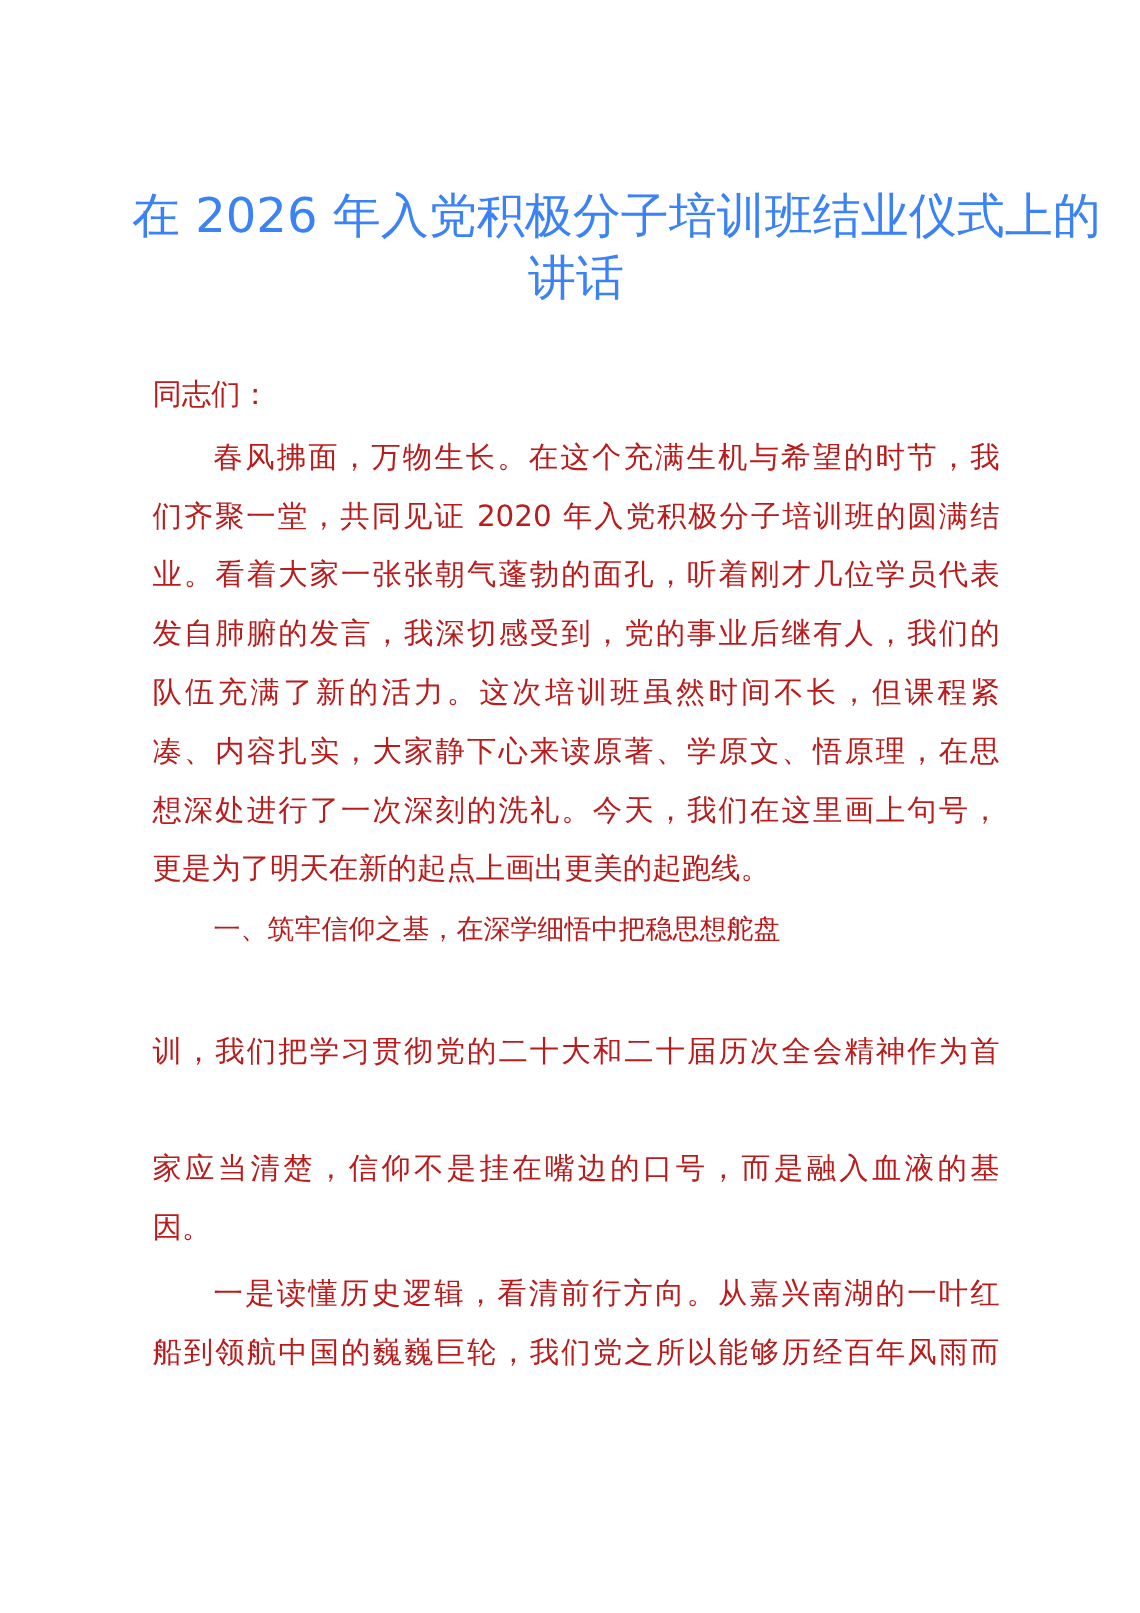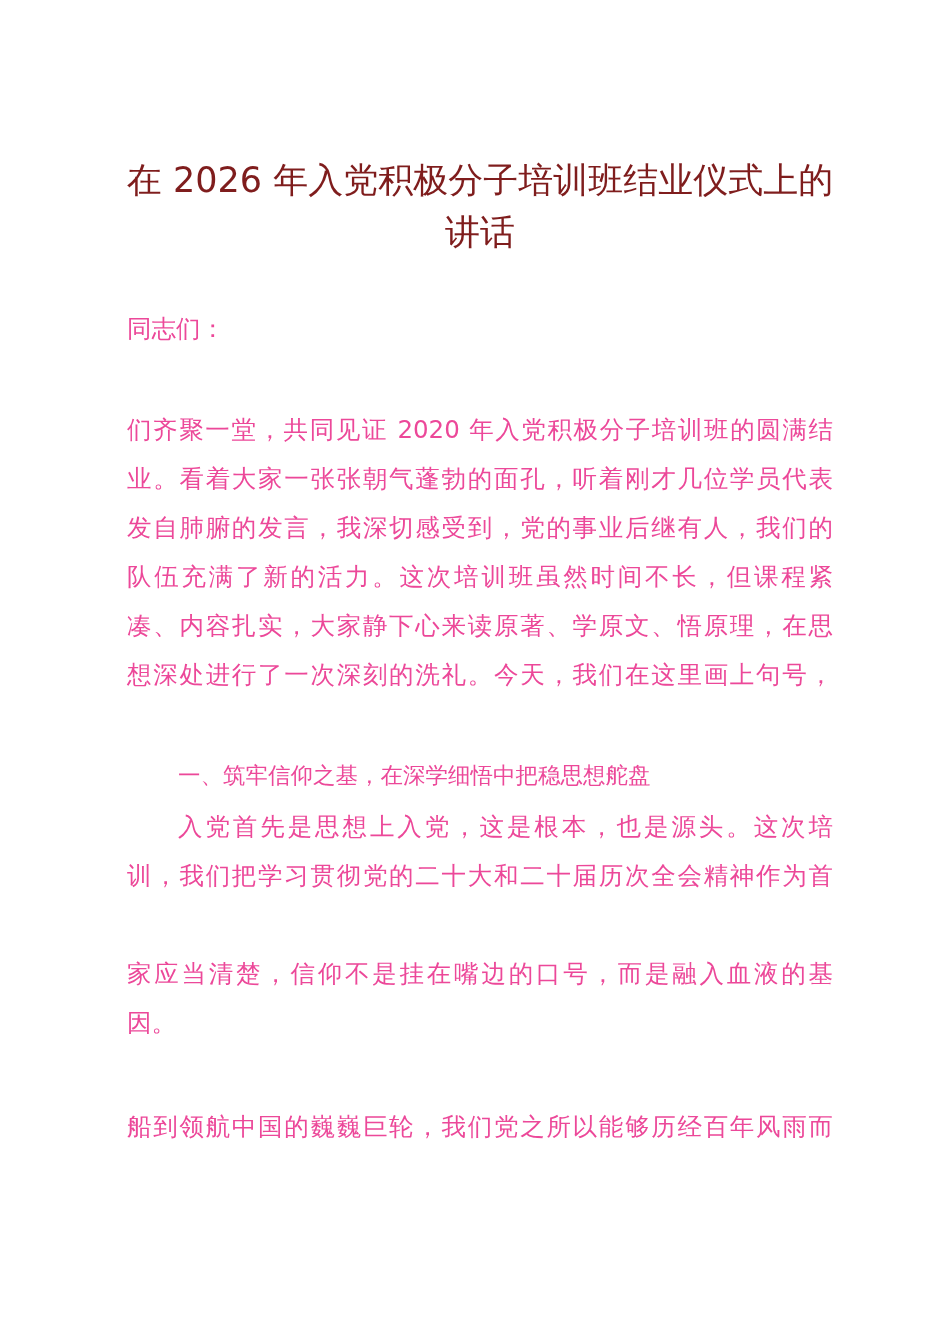--- a/index.html
+++ b/index.html
@@ -20,61 +20,63 @@
       left: 0; top: 0;
       width: 950px;
       height: 1344px;
       background: #ffffff;
     }
     .title {
       position: absolute;
       left: 110px;
       width: 740px;
       text-align: center;
-      font-size: 35px;
+      font-size: 40px;
       line-height: 50px;
       white-space: nowrap;
-      color: #7f1d1d;
+      color: #3b82f6;
     }
     .title.l1 { top: 155px; }
     .title.l2 { top: 207px; }
     .line {
       position: absolute;
       left: 127px;
       width: 706px;
       font-size: 24.5px;
       line-height: 32px;
       white-space: nowrap;
-      color: #ec4899;
+      color: #b91c1c;
       text-align: justify;
       text-align-last: justify;
     }
     .line.last { text-align-last: left; }
     .line.indent { left: 178px; width: 655px; }
     .line.heading { font-size: 22.5px; text-align-last: left; }
   </style>
 </head>
 <body>
 
 <div class="page">
 
   <div class="title l1">在 2026 年入党积极分子培训班结业仪式上的</div>
   <div class="title l2">讲话</div>
 
   <div class="line last" style="top:313px;">同志们：</div>
 
+  <div class="line indent" style="top:365px;">春风拂面，万物生长。在这个充满生机与希望的时节，我</div>
   <div class="line" style="top:414px;">们齐聚一堂，共同见证 2020 年入党积极分子培训班的圆满结</div>
   <div class="line" style="top:463px;">业。看着大家一张张朝气蓬勃的面孔，听着刚才几位学员代表</div>
   <div class="line" style="top:512px;">发自肺腑的发言，我深切感受到，党的事业后继有人，我们的</div>
   <div class="line" style="top:561px;">队伍充满了新的活力。这次培训班虽然时间不长，但课程紧</div>
   <div class="line" style="top:610px;">凑、内容扎实，大家静下心来读原著、学原文、悟原理，在思</div>
   <div class="line" style="top:659px;">想深处进行了一次深刻的洗礼。今天，我们在这里画上句号，</div>
+  <div class="line last" style="top:708px;">更是为了明天在新的起点上画出更美的起跑线。</div>
 
   <div class="line indent heading" style="top:759px;">一、筑牢信仰之基，在深学细悟中把稳思想舵盘</div>
 
-  <div class="line indent" style="top:811px;">入党首先是思想上入党，这是根本，也是源头。这次培</div>
   <div class="line" style="top:860px;">训，我们把学习贯彻党的二十大和二十届历次全会精神作为首</div>
   <div class="line" style="top:958px;">家应当清楚，信仰不是挂在嘴边的口号，而是融入血液的基</div>
   <div class="line last" style="top:1007px;">因。</div>
 
+  <div class="line indent" style="top:1062px;">一是读懂历史逻辑，看清前行方向。从嘉兴南湖的一叶红</div>
   <div class="line" style="top:1111px;">船到领航中国的巍巍巨轮，我们党之所以能够历经百年风雨而</div>
 
 </div>
 
 </body></html>

